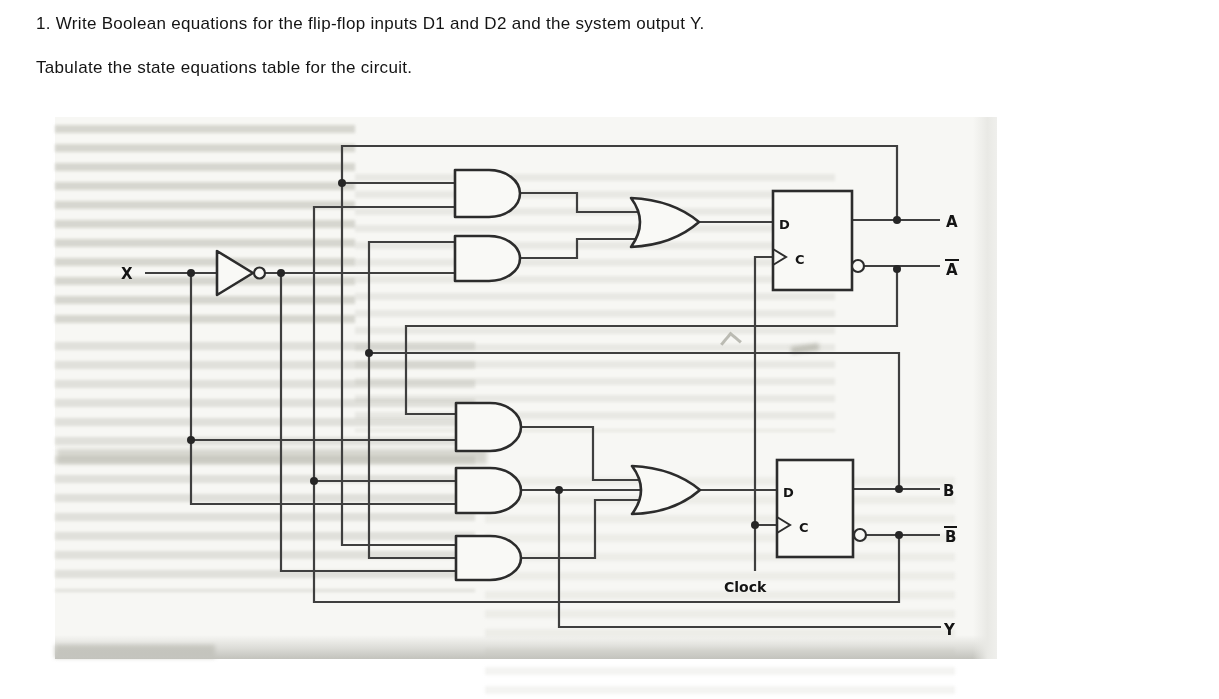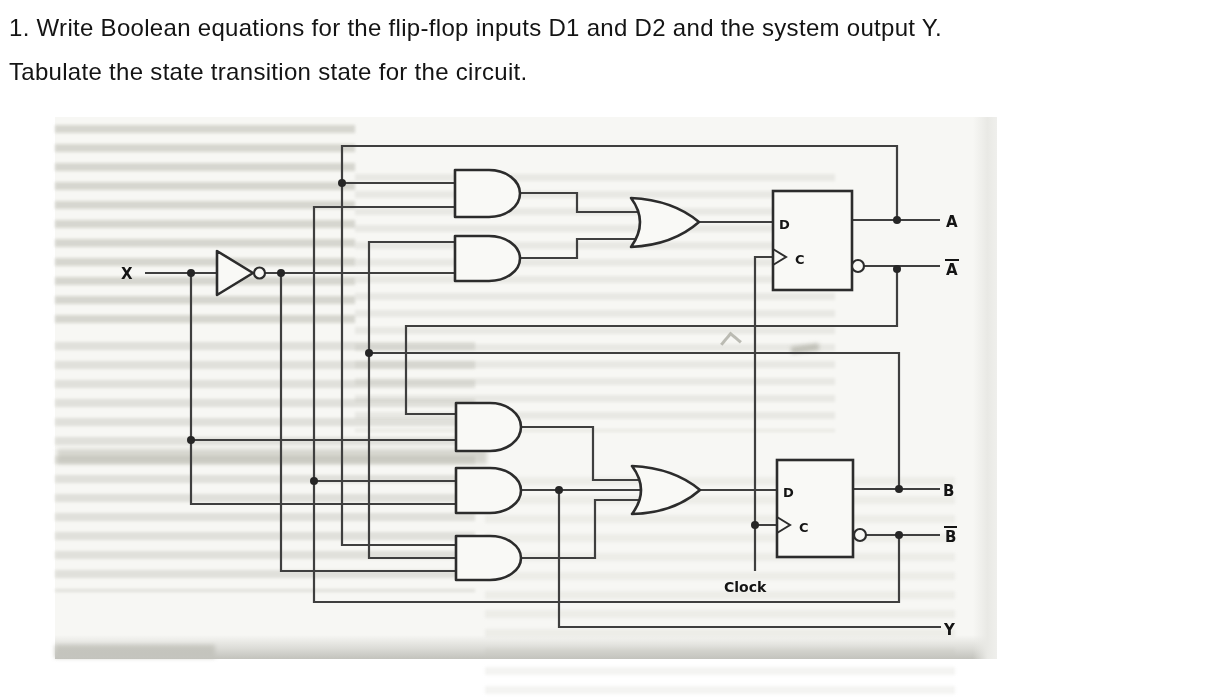--- a/index.html
+++ b/index.html
@@ -2,22 +2,22 @@
 <html style="--page-bg: #ffffff; --scan-bg: #f7f7f4; --wire: #3f3f3f; --gate-outline: #2c2c2c; --text: #141414;"><head>
 <meta charset="utf-8">
 <style>
   html,body{margin:0;padding:0;}
   body{
     position:relative;width:1219px;height:699px;
     background:var(--page-bg,#ffffff);overflow:hidden;
     font-family:"Liberation Sans", sans-serif;
   }
   .header-line{
-    position:absolute;left:9px;color:var(--text,#0a0a0a);
-    font-size:24px;letter-spacing:0.3px;font-weight:400;white-space:nowrap;
+    position:absolute;left:36px;color:var(--text,#0a0a0a);
+    font-size:17px;letter-spacing:0.3px;font-weight:400;white-space:nowrap;
   }
   #hline1{top:14px;}
   #hline2{top:58px;}
 
   
   .scan-region{
     position:absolute;left:55px;top:117px;width:942px;height:542px;
     background:var(--scan-bg,#f7f7f4);z-index:0;
   }
   .ghost{position:absolute;filter:blur(1.6px);pointer-events:none;}
@@ -52,21 +52,21 @@
   .dot{fill:#262626;stroke:none;}
   .lbl{font-family:"DejaVu Sans", sans-serif;font-weight:bold;font-size:15px;fill:var(--text,#141414);}
   .lbl-clock{font-size:14px;}
   .lbl-pin{font-size:13px;}
   .overline{stroke:#141414;stroke-width:2;fill:none;}
 </style>
 </head>
 <body>
 
 <div class="header-line" id="hline1">1. Write Boolean equations for the flip-flop inputs D1 and D2 and the system output Y.</div>
-<div class="header-line" id="hline2">Tabulate the state transition state for the circuit.</div>
+<div class="header-line" id="hline2">Tabulate the state equations table for the circuit.</div>
 
 <div class="scan-region">
   <div class="ghost ghost-a"></div>
   <div class="ghost ghost-b"></div>
   <div class="ghost ghost-c"></div>
   <div class="ghost ghost-d"></div>
   <div class="ghost ghost-strong"></div>
   <div class="ghost ghost-blob"></div>
   <div class="band-bottom"></div>
   <div class="band-right"></div>

